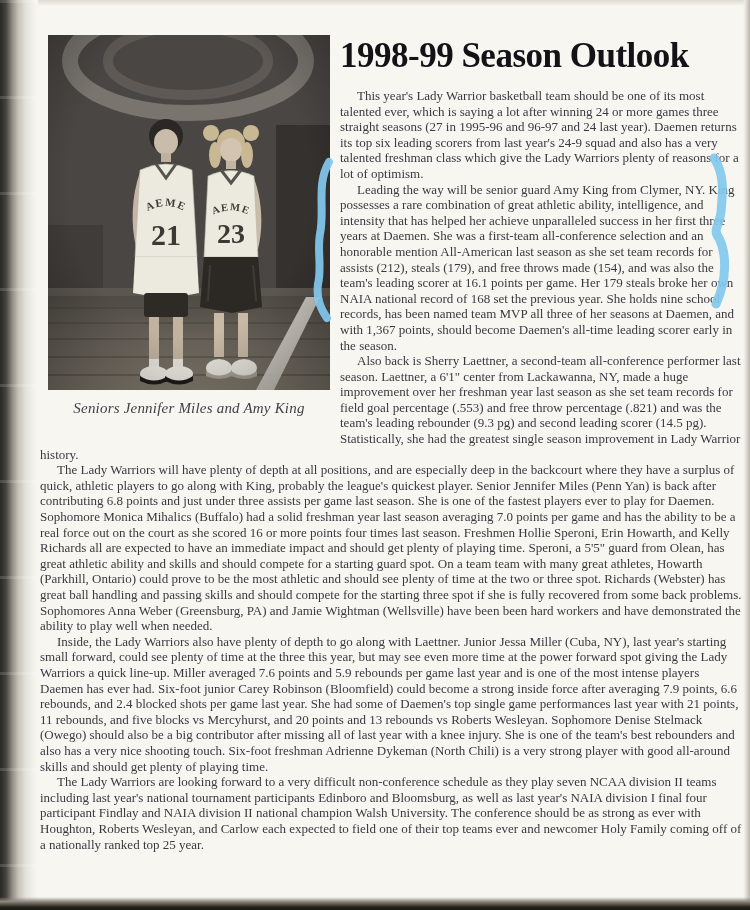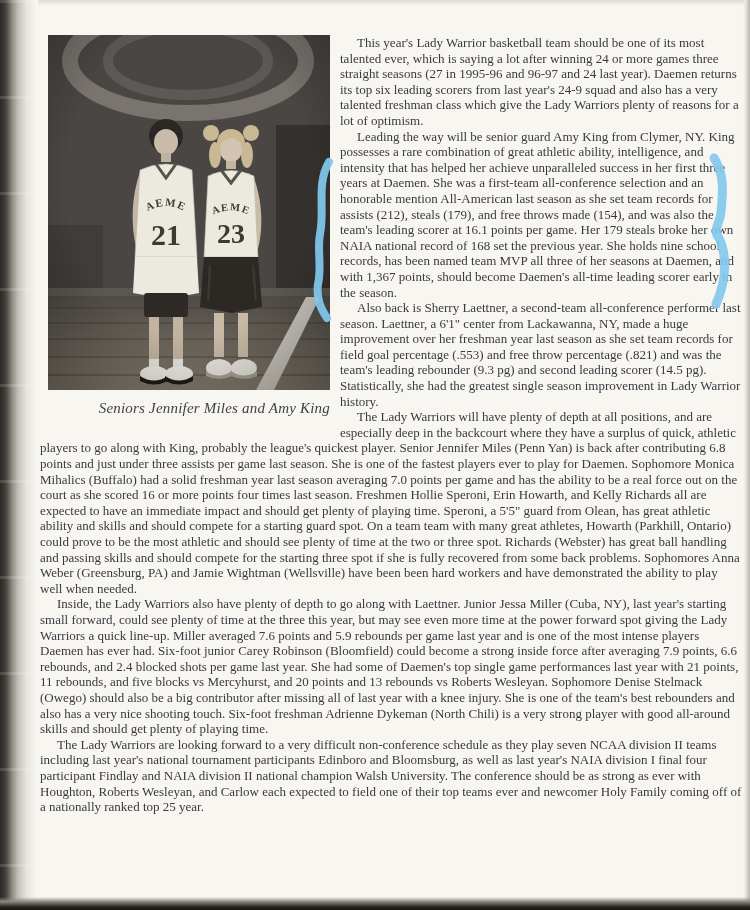--- a/index.html
+++ b/index.html
@@ -14,21 +14,21 @@
     background:linear-gradient(180deg,rgba(150,145,138,0),#8d8880 35%,#232019 78%,#191714 100%);}
   .edge-right{position:absolute;right:0;top:0;bottom:0;width:7px;
     background:linear-gradient(270deg,#b9b5ae,#eceae3 70%,rgba(248,246,241,0));}
   .edge-top{position:absolute;left:0;right:0;top:0;height:6px;
     background:linear-gradient(180deg,#d3cfc7,rgba(248,246,241,0));opacity:.7;}
 
   .content{position:relative;padding:35px 8px 0 40px;color:#3a393f;
     font-size:13px;line-height:15.6px;}
   .photo-wrap{float:left;width:282px;height:403px;margin:0 10px 0 8px;}
   .photo-frame svg{display:block;}
-  .caption{margin-top:9px;text-align:right;font-style:italic;font-size:15px;
+  .caption{margin-top:9px;text-align:center;font-style:italic;font-size:15px;
     color:#414046;letter-spacing:.2px;line-height:18px;}
   h1.title{margin:0 0 12px 0;font-size:35px;line-height:41px;font-weight:bold;
     color:#131217;letter-spacing:-.5px;}
   p.body-para{margin:0;text-indent:17px;}
 
   .mark{position:absolute;pointer-events:none;}
   .mark-left{left:308px;top:156px;}
   .mark-right{left:703px;top:152px;}
 </style>
 </head>
@@ -124,20 +124,21 @@
             <ellipse cx="196" cy="333" rx="13" ry="9" fill="#eae8e0"></ellipse>
             <path d="M183,336 q13,9 26,0 l0,5 q-13,6 -26,0 z" fill="#a9a49a"></path>
           </g>
 
           <rect width="282" height="355" fill="url(#vig)"></rect>
         </svg>
       </div>
       <div class="caption">Seniors Jennifer Miles and Amy King</div>
     </div>
 
+    <h1 class="title">1998-99 Season Outlook</h1>
 
     <p class="body-para">This year's Lady Warrior basketball team should be one of its most talented ever, which is saying a lot after winning 24 or more games three straight seasons (27 in 1995-96 and 96-97 and 24 last year). Daemen returns its top six leading scorers from last year's 24-9 squad and also has a very talented freshman class which give the Lady Warriors plenty of reasons for a lot of optimism.</p>
     <p class="body-para">Leading the way will be senior guard Amy King from Clymer, NY. King possesses a rare combination of great athletic ability, intelligence, and intensity that has helped her achieve unparalleled success in her first three years at Daemen. She was a first-team all-conference selection and an honorable mention All-American last season as she set team records for assists (212), steals (179), and free throws made (154), and was also the team's leading scorer at 16.1 points per game. Her 179 steals broke her own NAIA national record of 168 set the previous year. She holds nine school records, has been named team MVP all three of her seasons at Daemen, and with 1,367 points, should become Daemen's all-time leading scorer early in the season.</p>
     <p class="body-para">Also back is Sherry Laettner, a second-team all-conference performer last season. Laettner, a 6'1" center from Lackawanna, NY, made a huge improvement over her freshman year last season as she set team records for field goal percentage (.553) and free throw percentage (.821) and was the team's leading rebounder (9.3 pg) and second leading scorer (14.5 pg). Statistically, she had the greatest single season improvement in Lady Warrior history.</p>
     <p class="body-para">The Lady Warriors will have plenty of depth at all positions, and are especially deep in the backcourt where they have a surplus of quick, athletic players to go along with King, probably the league's quickest player. Senior Jennifer Miles (Penn Yan) is back after contributing 6.8 points and just under three assists per game last season. She is one of the fastest players ever to play for Daemen. Sophomore Monica Mihalics (Buffalo) had a solid freshman year last season averaging 7.0 points per game and has the ability to be a real force out on the court as she scored 16 or more points four times last season. Freshmen Hollie Speroni, Erin Howarth, and Kelly Richards all are expected to have an immediate impact and should get plenty of playing time. Speroni, a 5'5" guard from Olean, has great athletic ability and skills and should compete for a starting guard spot. On a team team with many great athletes, Howarth (Parkhill, Ontario) could prove to be the most athletic and should see plenty of time at the two or three spot. Richards (Webster) has great ball handling and passing skills and should compete for the starting three spot if she is fully recovered from some back problems. Sophomores Anna Weber (Greensburg, PA) and Jamie Wightman (Wellsville) have been been hard workers and have demonstrated the ability to play well when needed.</p>
     <p class="body-para">Inside, the Lady Warriors also have plenty of depth to go along with Laettner. Junior Jessa Miller (Cuba, NY), last year's starting small forward, could see plenty of time at the three this year, but may see even more time at the power forward spot giving the Lady Warriors a quick line-up. Miller averaged 7.6 points and 5.9 rebounds per game last year and is one of the most intense players Daemen has ever had. Six-foot junior Carey Robinson (Bloomfield) could become a strong inside force after averaging 7.9 points, 6.6 rebounds, and 2.4 blocked shots per game last year. She had some of Daemen's top single game performances last year with 21 points, 11 rebounds, and five blocks vs Mercyhurst, and 20 points and 13 rebounds vs Roberts Wesleyan. Sophomore Denise Stelmack (Owego) should also be a big contributor after missing all of last year with a knee injury. She is one of the team's best rebounders and also has a very nice shooting touch. Six-foot freshman Adrienne Dykeman (North Chili) is a very strong player with good all-around skills and should get plenty of playing time.</p>
     <p class="body-para">The Lady Warriors are looking forward to a very difficult non-conference schedule as they play seven NCAA division II teams including last year's national tournament participants Edinboro and Bloomsburg, as well as last year's NAIA division I final four participant Findlay and NAIA division II national champion Walsh University. The conference should be as strong as ever with Houghton, Roberts Wesleyan, and Carlow each expected to field one of their top teams ever and newcomer Holy Family coming off of a nationally ranked top 25 year.</p>
 
   </div>
 

